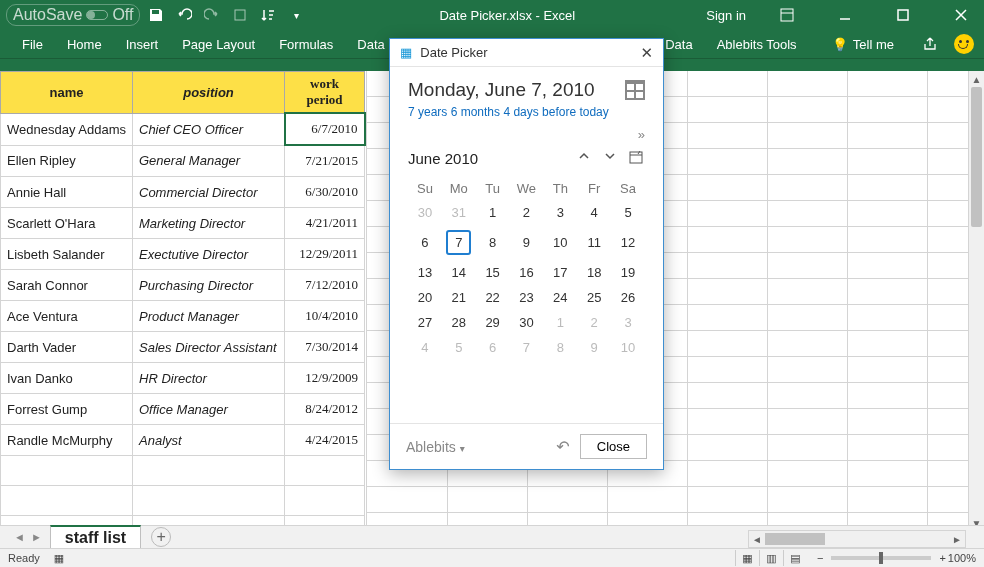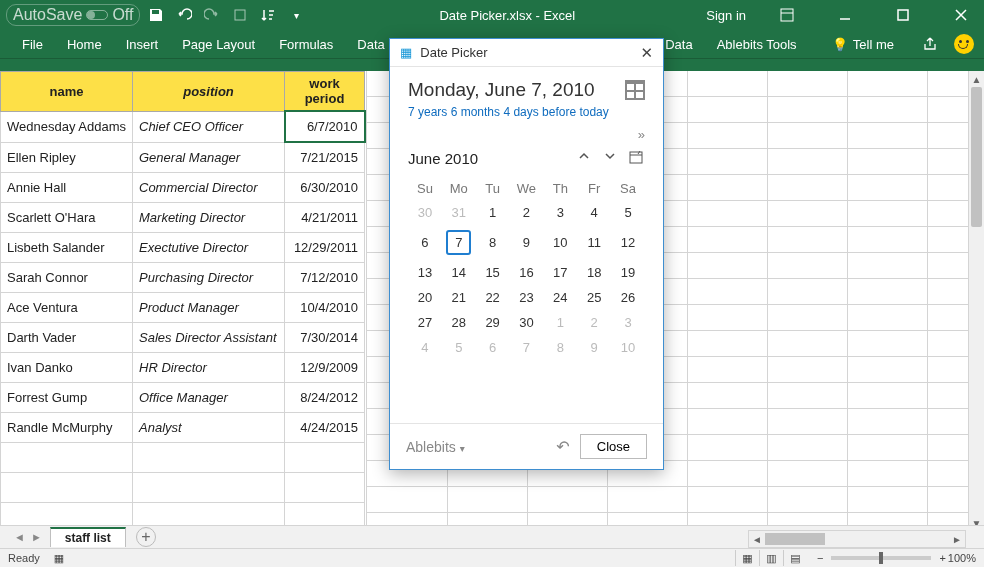--- a/index.html
+++ b/index.html
@@ -95,21 +95,21 @@
   }
   table.sheet td {
     border: 1px solid #d4d4d4;
     padding: 7px 6px;
     height: 24px;
     white-space: nowrap;
     overflow: hidden;
   }
   .col-name { width: 130px; }
   .col-pos { width: 152px; font-style: italic; }
-  .col-date { width: 80px; text-align: right; }
+  .col-date { width: 80px; text-align: right; font-family: Liberation Serif, serif; }
   .selected-cell { border: 2px solid #207245 !important; position: relative; }
 
   .rest-grid { flex:1; position:relative; }
   .rest-grid .vline { position:absolute; top:0; bottom:0; border-right:1px solid #d4d4d4; }
   .rest-grid .hline { position:absolute; left:0; right:0; border-bottom:1px solid #d4d4d4; }
 
   
   .vscroll {
     position:absolute; right:0; top:71px; width:16px; height:460px;
     background:#f0f0f0; border-left:1px solid #d4d4d4;
@@ -120,21 +120,21 @@
 
   
   .tabbar {
     position:absolute; left:0; bottom:19px; right:0; height:23px;
     background:#f1f1f1; border-top:1px solid #d4d4d4;
     display:flex; align-items:center; padding:0 6px;
   }
   .tabnav{ display:flex; gap:6px; color:#888; font-size:11px; padding:0 8px; }
   .sheettab{
     background:#fff; border:1px solid #bfbfbf; border-bottom:none; padding:2px 14px;
-    font-size:12px;
+    font-size:16px;
   }
   .sheettab.active{ font-weight:600; border-top:2px solid #207245; }
   .addsheet{ margin-left:10px; color:#666; font-size:16px; width:20px; height:20px; border:1px solid #bbb; border-radius:50%; display:flex; align-items:center; justify-content:center; cursor:pointer;}
 
   .hscroll { position:absolute; right:18px; bottom:19px; width:218px; height:18px; background:#f0f0f0; border:1px solid #d4d4d4; display:flex; align-items:center;}
   .hscroll .arr{ width:16px; text-align:center; font-size:10px; color:#666; }
   .hscroll .track{ flex:1; position:relative; height:100%; }
   .hscroll .thumb{ position:absolute; left:0; width:60px; top:2px; bottom:2px; background:#c1c1c1; }
 
   

